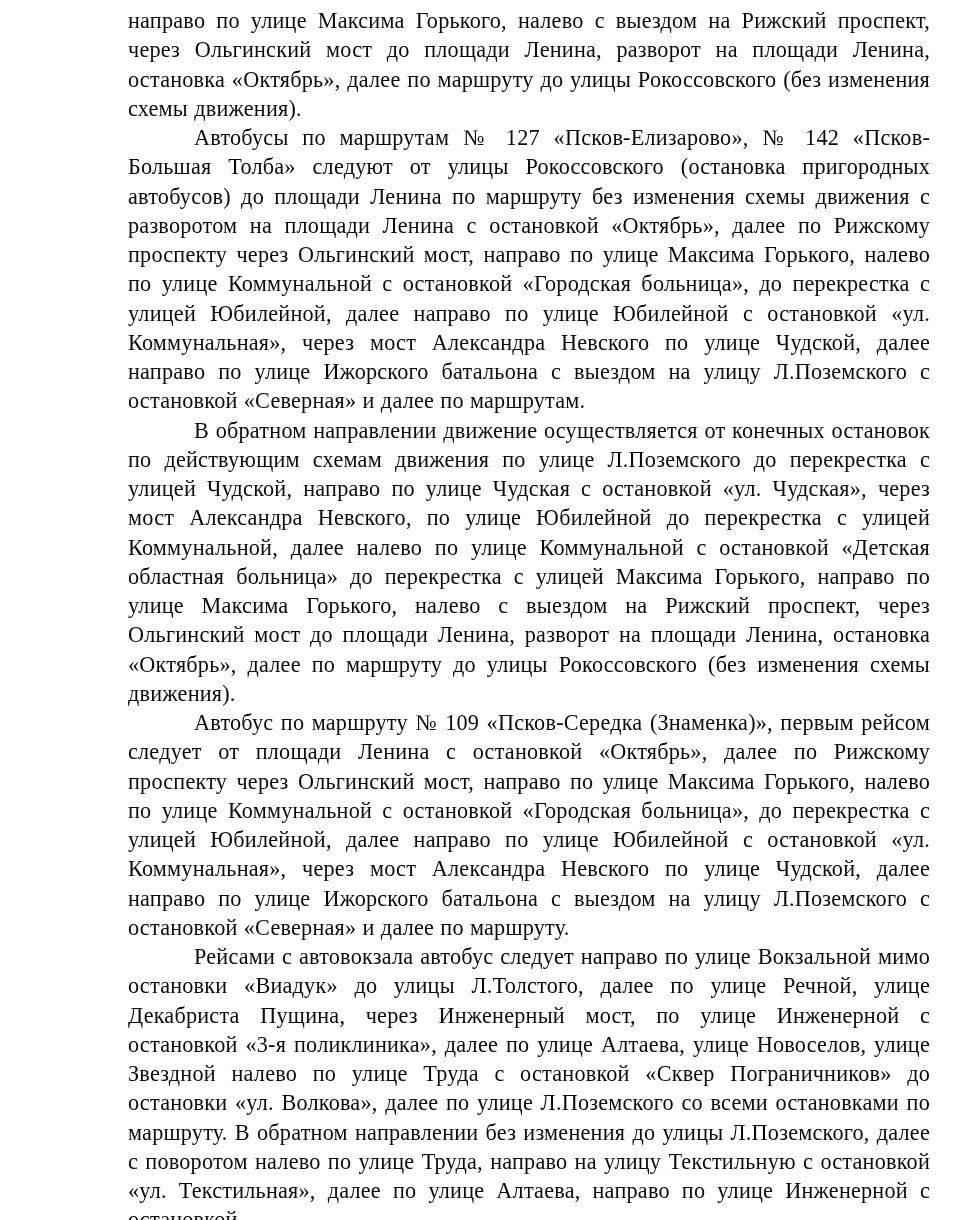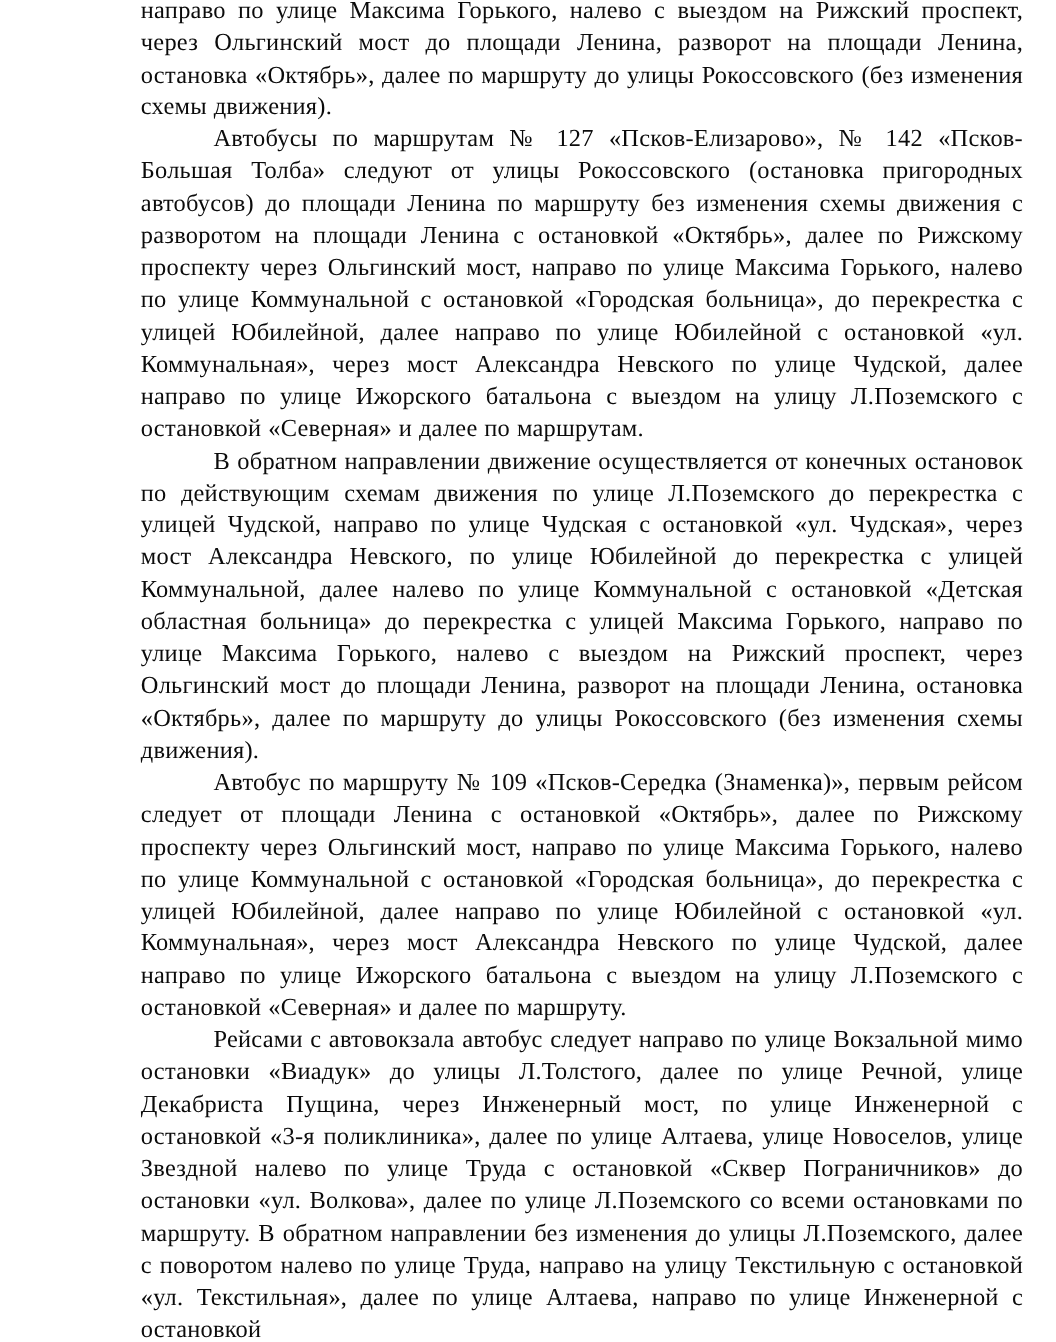--- a/index.html
+++ b/index.html
@@ -13,21 +13,21 @@
     overflow: hidden;
     font-family: "Liberation Serif", "DejaVu Serif", serif;
   }
 
   #page {
     position: relative;
     width: 960px;
     height: 1220px;
     background: #ffffff;
     box-sizing: border-box;
-    padding: 0px 30px 0px 128px;
+    padding: 12px 30px 0px 128px;
   }
 
   #doc-body {
     width: 802px;
     margin: 0;
     padding: 0;
     position: relative;
     top: -6px;
   }
 

